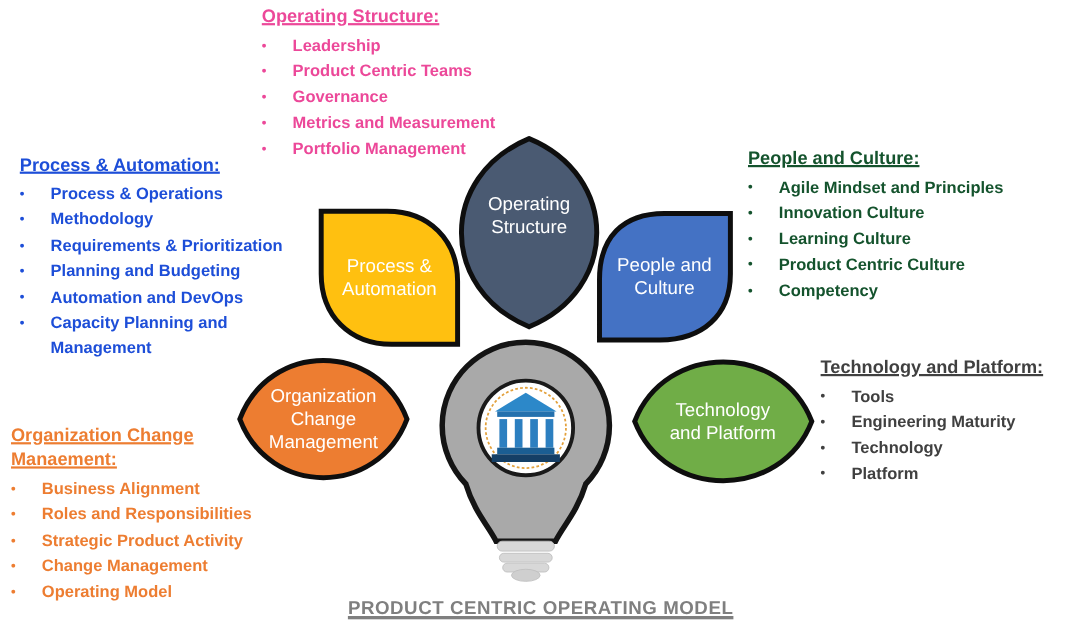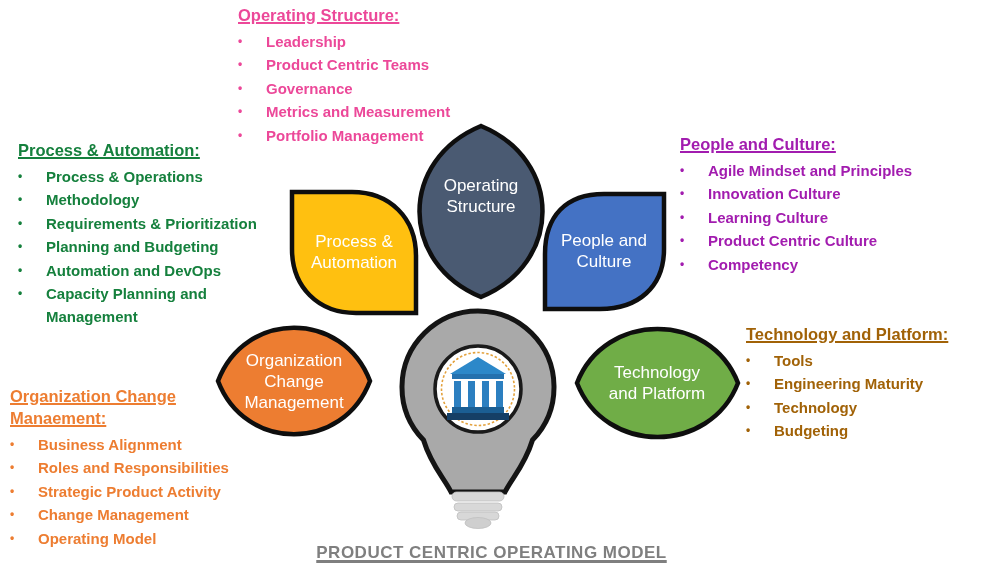--- a/index.html
+++ b/index.html
@@ -8,24 +8,24 @@
     font-family:"Liberation Sans",sans-serif;
   }
   svg{position:absolute;left:0;top:0;}
   .list{position:absolute;font-weight:bold;font-size:15px;line-height:23.4px;}
   .hd{font-size:16.5px;font-weight:bold;text-decoration:underline;text-decoration-thickness:2px;
       margin-bottom:4px;white-space:pre-line;line-height:22px;}
   .item{display:flex;}
   .bu{width:28px;flex:none;font-size:12px;}
   .txt{white-space:pre-line;}
   .c-slate{color:#ec4899;}
-  .c-gold{color:#15803d;}
+  .c-gold{color:#1d4ed8;}
   .c-orange{color:#ED7D31;}
-  .c-blue{color:#a21caf;}
-  .c-green{color:#a16207;}
+  .c-blue{color:#14532d;}
+  .c-green{color:#404040;}
   .petal-label{
     position:absolute;transform:translate(-50%,-50%);
     color:#ffffff;font-weight:normal;font-size:17px;line-height:21px;
     text-align:center;white-space:pre-line;
   }
   .title{
     position:absolute;left:50%;top:543px;transform:translateX(-50%);
     color:#7F7F7F;font-weight:bold;font-size:17px;
     text-decoration:underline;text-decoration-thickness:2.5px;
     letter-spacing:.5px;white-space:nowrap;
@@ -195,19 +195,19 @@
     <div class="item">
         <span class="bu">•</span>
         <span class="txt">Engineering Maturity</span>
       </div>
     <div class="item">
         <span class="bu">•</span>
         <span class="txt">Technology</span>
       </div>
     <div class="item">
         <span class="bu">•</span>
-        <span class="txt">Budgeting</span>
+        <span class="txt">Platform</span>
       </div>
   </div>
 
   <div class="title">PRODUCT CENTRIC OPERATING MODEL</div>
 
 </div>
 
 </body></html>

